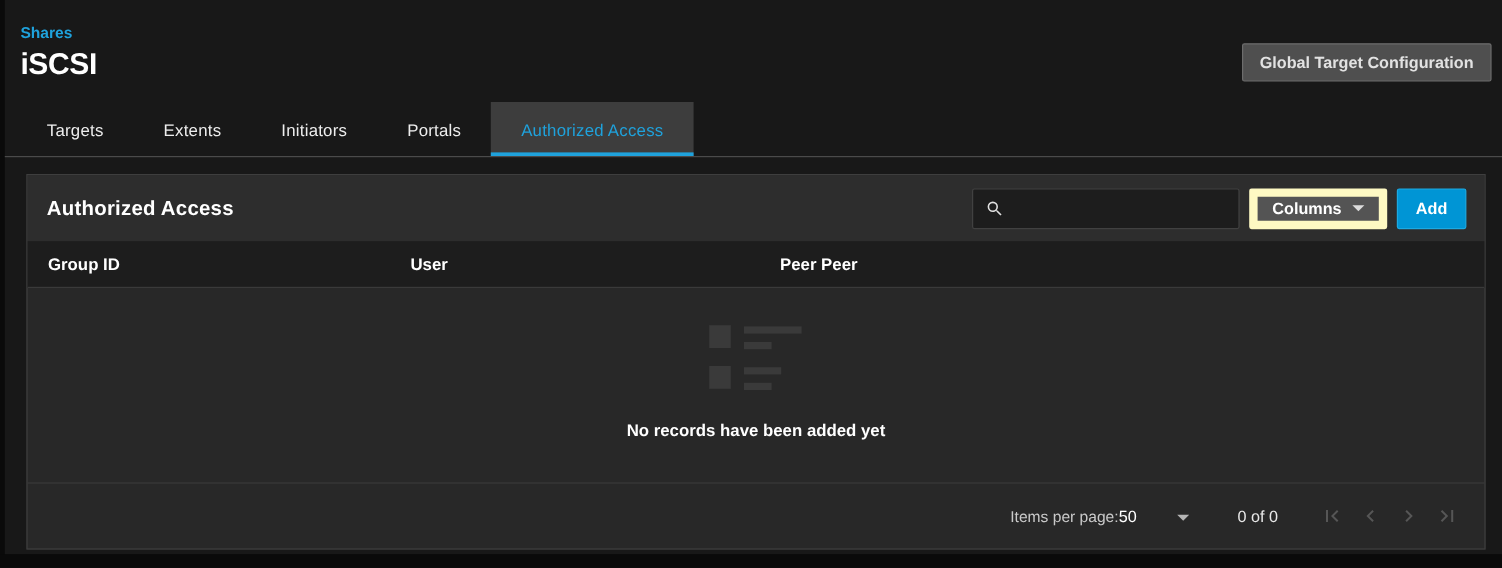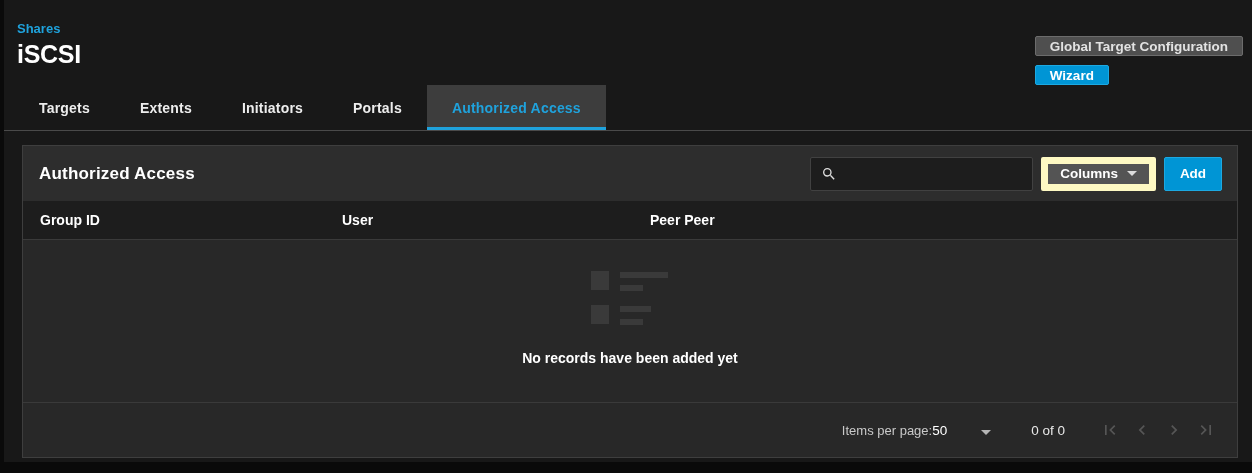--- a/index.html
+++ b/index.html
@@ -16,21 +16,21 @@
   .header { height: 85px; padding: 19px 13px 0 13px; display: flex; justify-content: space-between; }
   .breadcrumb { color: #1fa2dc; font-size: 13px; font-weight: 700; text-decoration: none; display: inline-block; cursor: pointer; }
   .page-title { color: #ffffff; font-size: 25px; font-weight: 700; letter-spacing: -0.3px; margin-top: 3px; }
   .header-actions { display: flex; gap: 9px; margin-top: 17px; align-items: flex-start; flex-direction: column; }
   .btn { border: none; cursor: pointer; font-family: "Liberation Sans", sans-serif; font-weight: 700; font-size: 13.5px; height: 32px; display: inline-flex; align-items: center; justify-content: center; border-radius: 2px; }
   .btn-gray { background: #4f4f4f; color: #e2e2e2; padding: 0 14px; border: 1px solid #6c6c6c; }
   .btn-blue { background: #0095d5; color: #ffffff; padding: 0 14px; border: 1px solid #1ca9e2; }
 
   
   .tabbar { height: 46px; border-bottom: 1px solid #4a4a4a; display: flex; align-items: stretch; padding-left: 10px; }
-  .tab { display: flex; align-items: center; padding: 0 25px; color: #ededed; font-size: 14px; font-weight: 700; cursor: pointer; letter-spacing: 0.2px; }
+  .tab { display: flex; align-items: center; padding: 0 25px; color: #ededed; font-size: 14px; font-weight: 400; cursor: pointer; letter-spacing: 0.2px; }
   .tab.active { background: #3d3d3d; color: #1fa2dc; border-bottom: 3px solid #1fa2dc; padding-top: 3px; }
 
   
   .card { margin: 14px 18px 0 18px; width: 1216px; height: 313px; background: #282828; border: 1px solid #3e3e3e; display: flex; flex-direction: column; }
   .toolbar { height: 55px; flex: none; background: #2d2d2d; display: flex; align-items: center; padding: 0 15px 0 16px; }
   .panel-title { color: #ffffff; font-size: 17px; font-weight: 700; letter-spacing: 0.2px; }
   .toolbar-right { margin-left: auto; display: flex; align-items: center; gap: 8px; }
   .search-box { width: 223px; height: 34px; background: #1d1d1d; border: 1px solid #414141; display: flex; align-items: center; padding: 0 10px; gap: 9px; border-radius: 2px; }
   .search-box input { flex: 1; background: transparent; border: none; outline: none; color: #cccccc; font-size: 13.5px; font-family: "Liberation Sans", sans-serif; min-width: 0; }
   .search-box input::placeholder { color: #828282; }
@@ -68,21 +68,20 @@
 
 <div class="page">
 
   <div class="header">
     <div>
       <a class="breadcrumb">Shares</a>
       <div class="page-title">iSCSI</div>
     </div>
     <div class="header-actions">
       <button class="btn btn-gray">Global Target Configuration</button>
-      <button class="btn btn-blue">Wizard</button>
     </div>
   </div>
 
   <div class="tabbar">
     <div class="tab">Targets</div>
     <div class="tab">Extents</div>
     <div class="tab">Initiators</div>
     <div class="tab">Portals</div>
     <div class="tab active">Authorized Access</div>
   </div>

